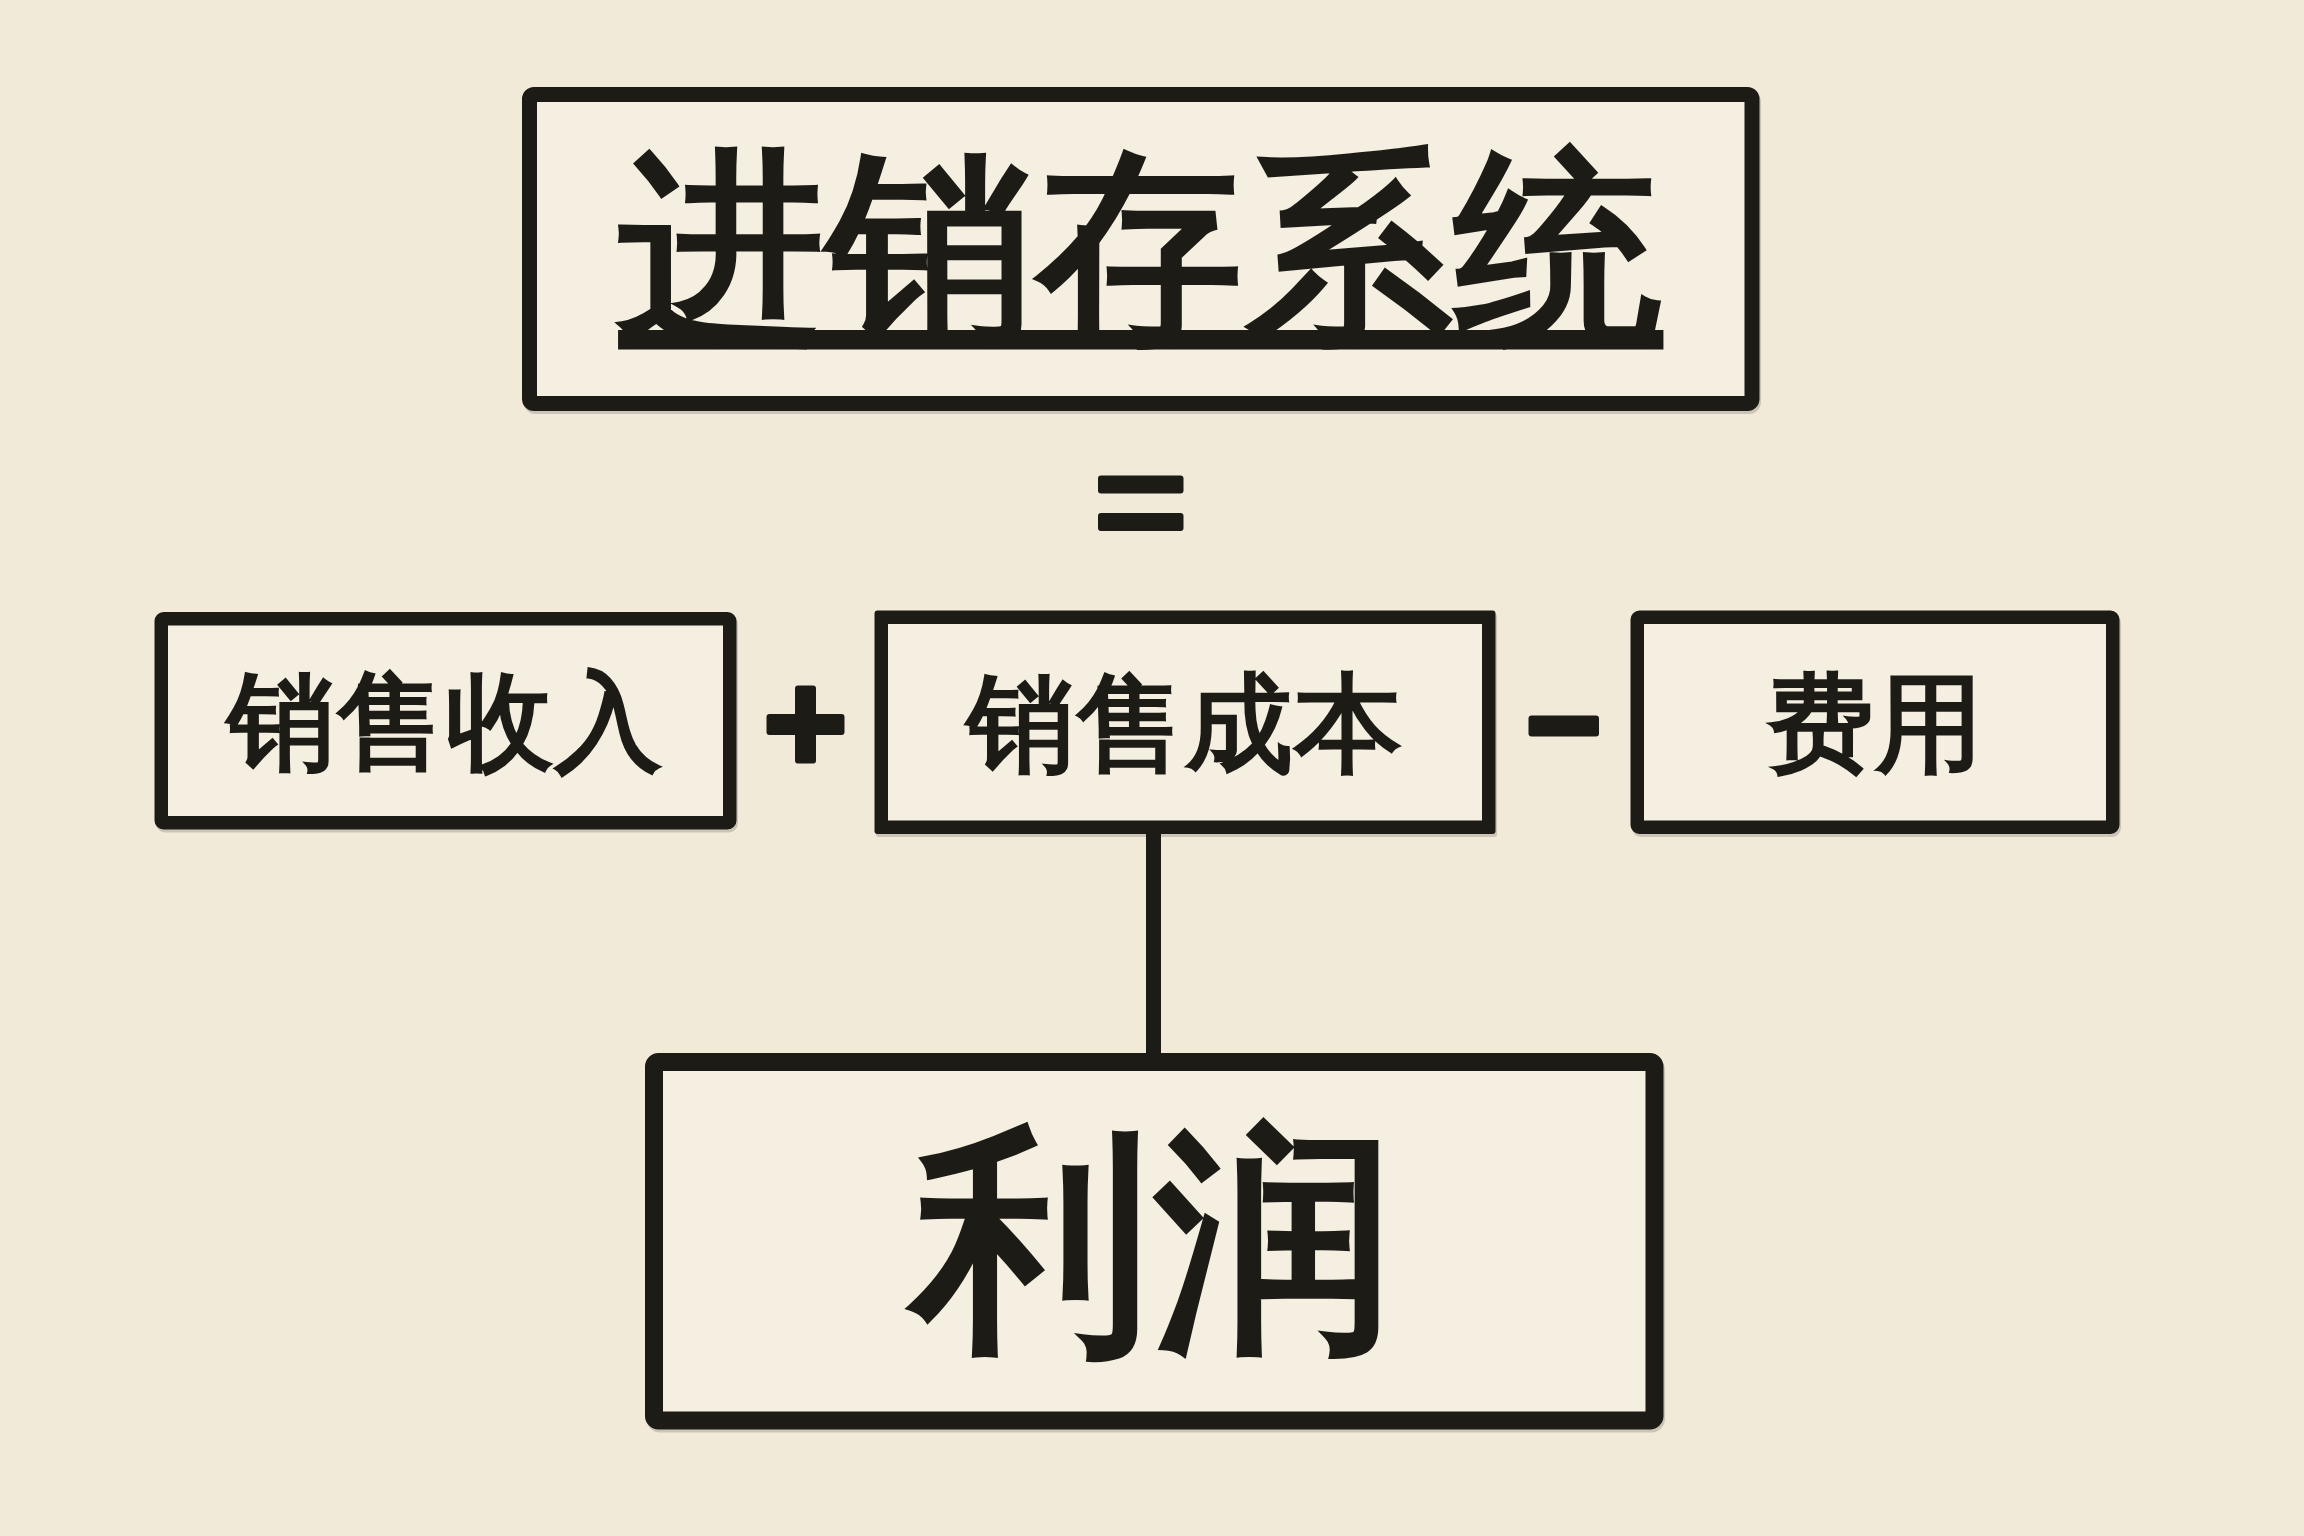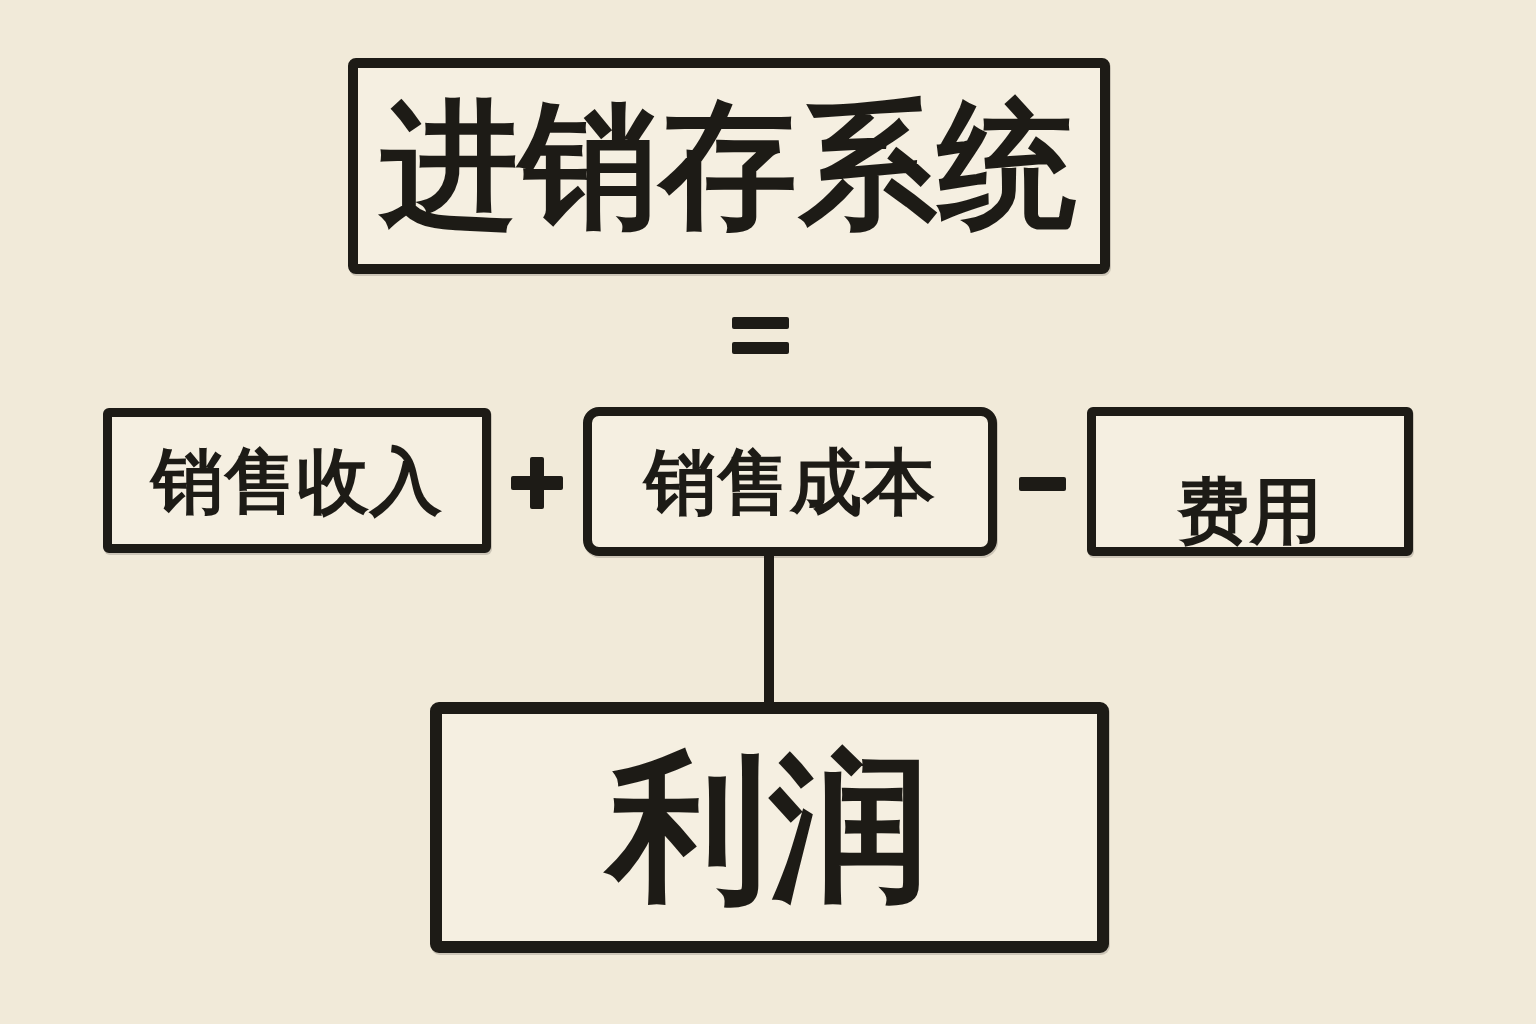--- a/index.html
+++ b/index.html
@@ -32,27 +32,27 @@
   }
   .box .label {
     font-weight: 700;
     color: var(--ink);
     line-height: 1;
     white-space: nowrap;
     letter-spacing: 0.01em;
   }
 
   
-  .title-box { left: 348px; top: 58px; width: 762px; height: 216px; border-width: 10px; }
+  .title-box { left: 348px; top: 58px; width: 825px; height: 216px; border-width: 10px; text-decoration: underline; }
   .title-box .label { font-size: 138px; }
 
   
   .revenue-box  { left: 103px;  top: 408px; width: 388px; height: 145px; border-width: 9px; border-radius: 6px; }
-  .cost-box     { left: 583px;  top: 407px; width: 414px; height: 149px; border-width: 9px; border-radius: 16px; }
-  .expenses-box { left: 1087px; top: 407px; width: 326px; height: 149px; border-width: 9px; border-radius: 6px; align-items: flex-end; }
+  .cost-box     { left: 583px;  top: 407px; width: 414px; height: 149px; border-width: 9px; border-radius: 2px; }
+  .expenses-box { left: 1087px; top: 407px; width: 326px; height: 149px; border-width: 9px; border-radius: 6px; }
   .revenue-box .label, .cost-box .label, .expenses-box .label { font-size: 72px; }
 
   
   .profit-box { left: 430px; top: 702px; width: 679px; height: 251px; border-width: 12px; border-radius: 9px; }
   .profit-box .label { font-size: 160px; }
 
   
   .op { position: absolute; }
   .op .bar { background: var(--ink); border-radius: 2px; }
 

